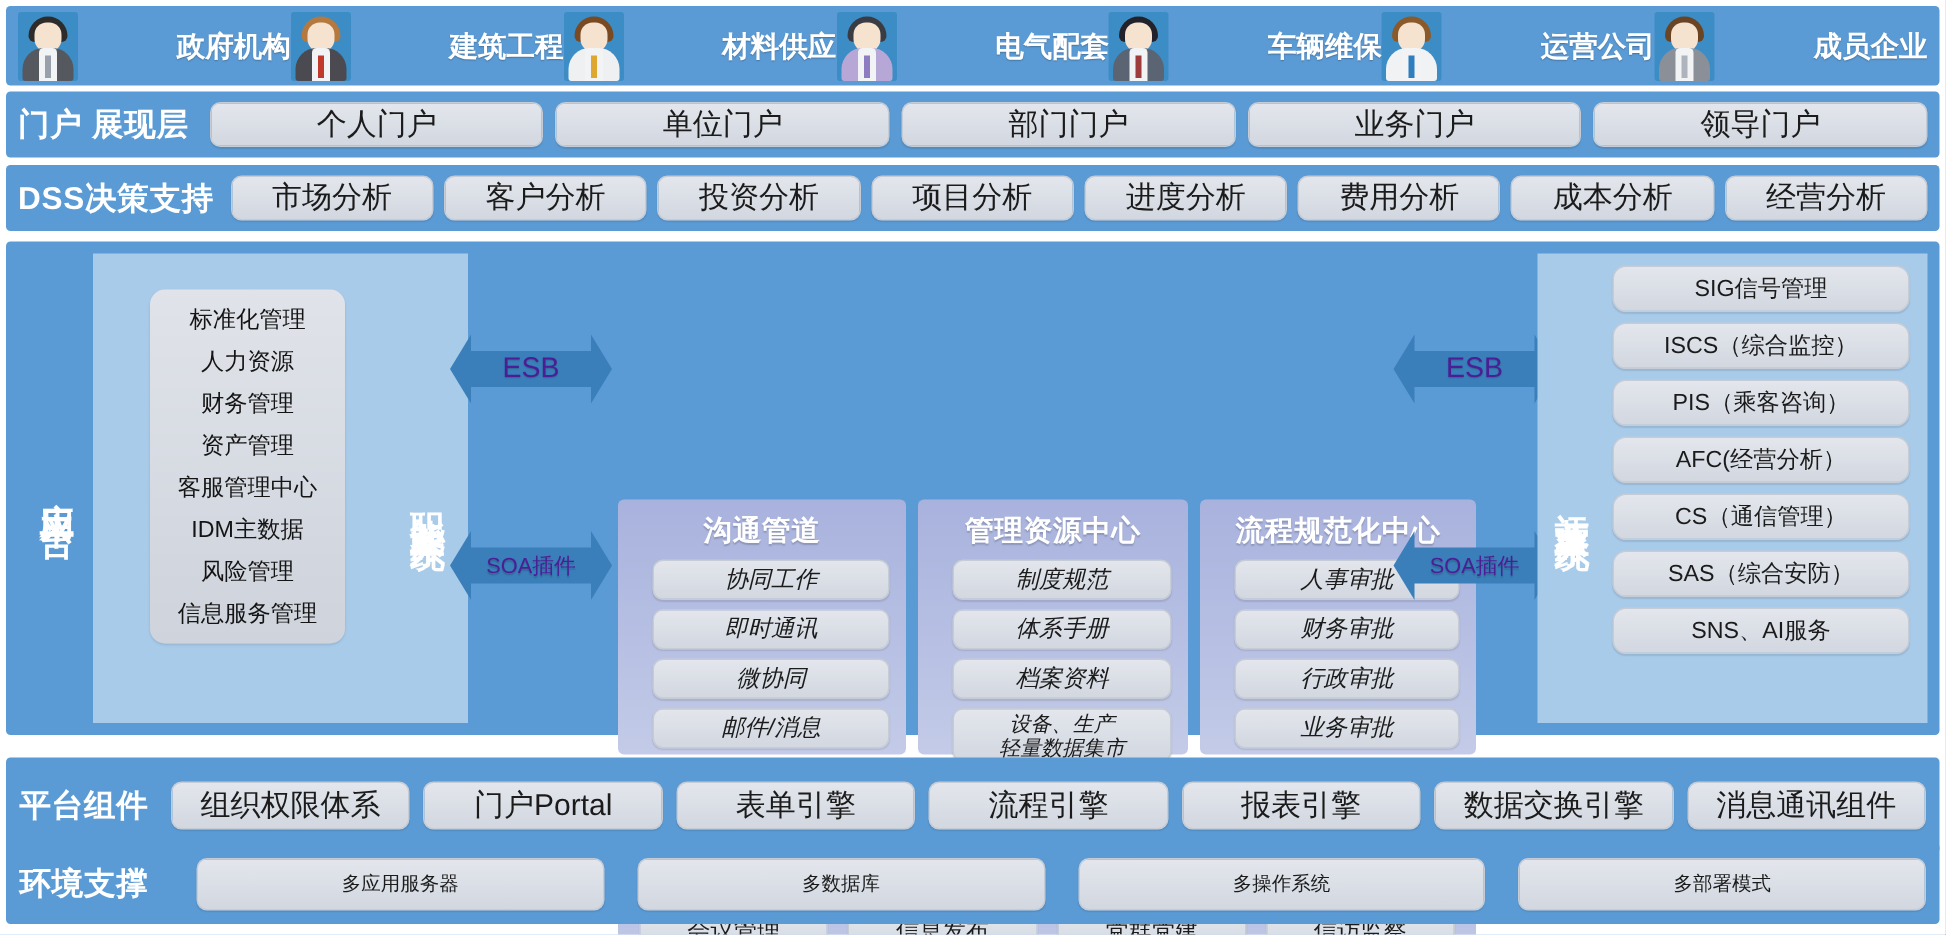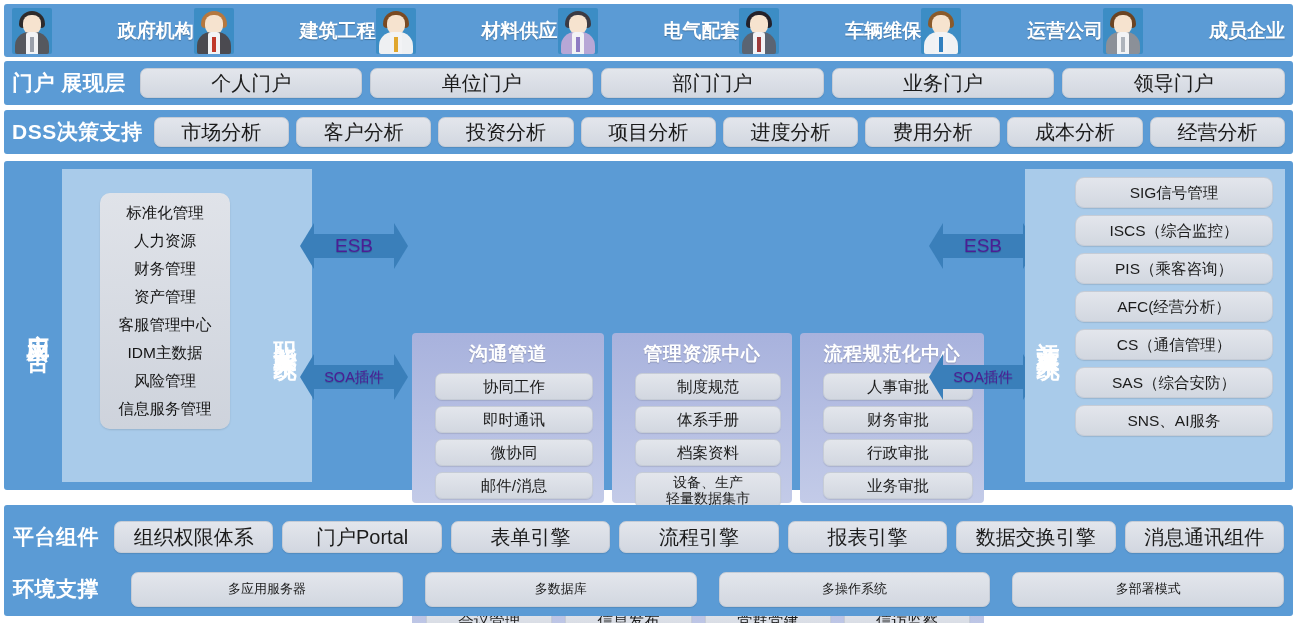--- a/index.html
+++ b/index.html
@@ -137,21 +137,21 @@
   .group-box {
     position:absolute;
     background: linear-gradient(180deg,#a8b2dd 0%, #c3cbe8 100%);
     border-radius: 4px;
   }
   .group-title {
     color:#fff; font-weight:bold; font-size:19px; text-align:center;
     padding-top: 8px; text-shadow: 0 1px 1px rgba(0,0,0,.18);
     letter-spacing:.5px;
   }
-  .group-items { padding: 6px 11px 9px 23px; display:flex; flex-direction:column; gap:6px; }
+  .group-items { padding: 6px 11px 9px 23px; display:flex; flex-direction:column; gap:6px;font-style:italic; }
   .group-items .chip { height: 27px; font-size: 15.5px; }
   .group-items .chip.two-line { height: 36px; flex-direction:column; font-size:14px; line-height:1.15; }
 
   #grp-comm  { left: 408px; top: 172px; width: 192px; height: 170px; }
   #grp-mrc   { left: 608px; top: 172px; width: 180px; height: 170px; }
   #grp-flow  { left: 796px; top: 172px; width: 184px; height: 170px; }
 
   #grp-general {
     position:absolute; left: 408px; top: 372px; width: 572px; height: 112px;
     background: linear-gradient(180deg,#a8b2dd 0%, #c3cbe8 100%);

